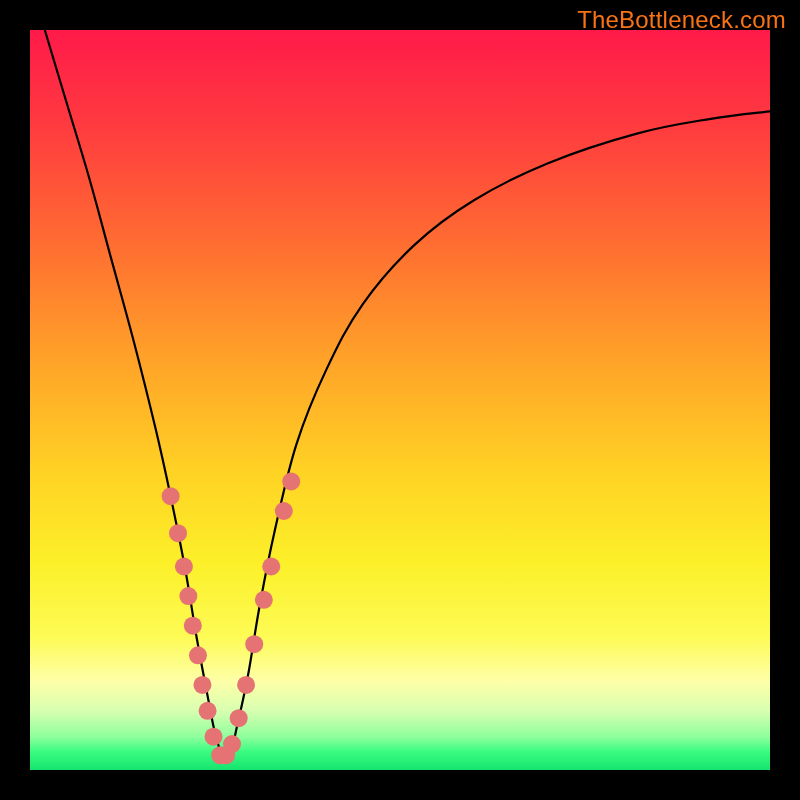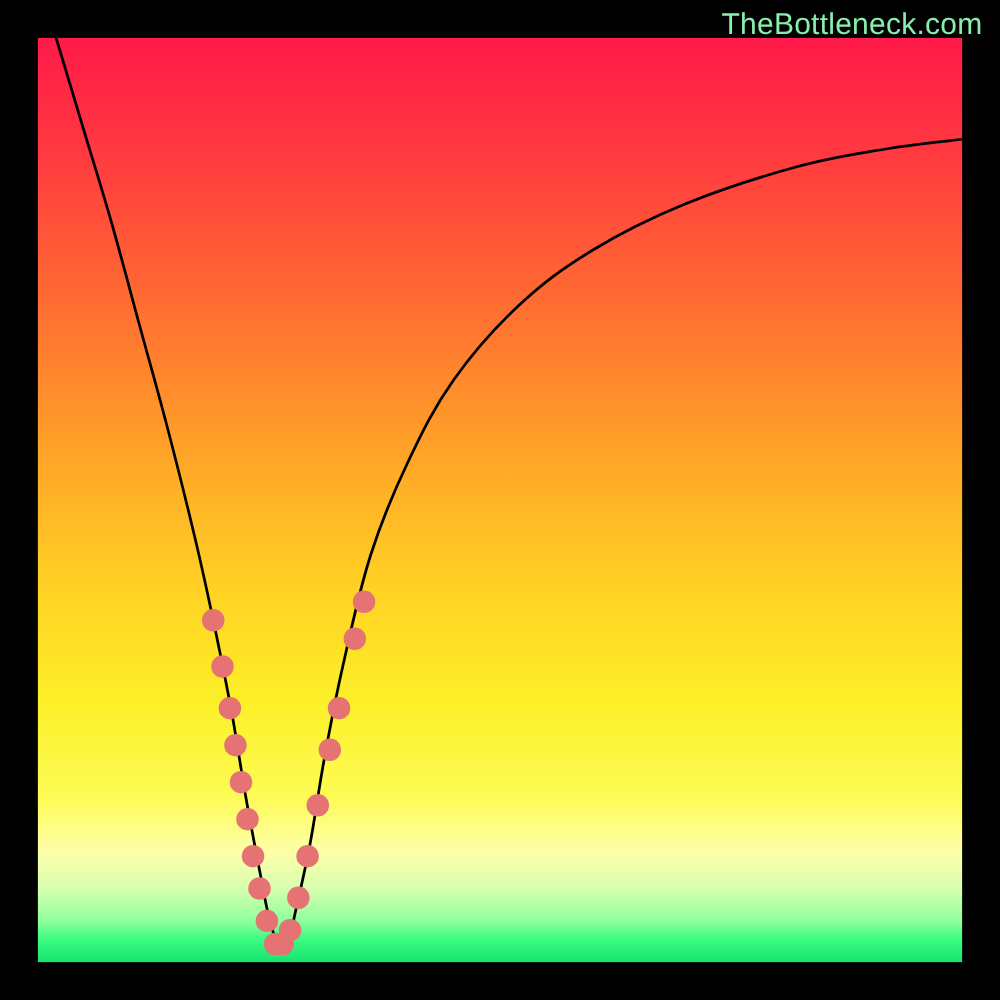--- a/index.html
+++ b/index.html
@@ -27,21 +27,21 @@
   }
   .gradient {
     position: absolute;
     top: 0; left: 0;
     width: 100%; height: 100%;
   }
   .watermark {
     position: absolute;
     top: 6px;
     right: 14px;
-    color: #86efac;
+    color: #f97316;
     font-size: 24px;
     font-weight: 500;
     letter-spacing: 0.2px;
   }
   svg.curves {
     position: absolute;
     top: 0; left: 0;
     width: 100%; height: 100%;
   }
 </style>

